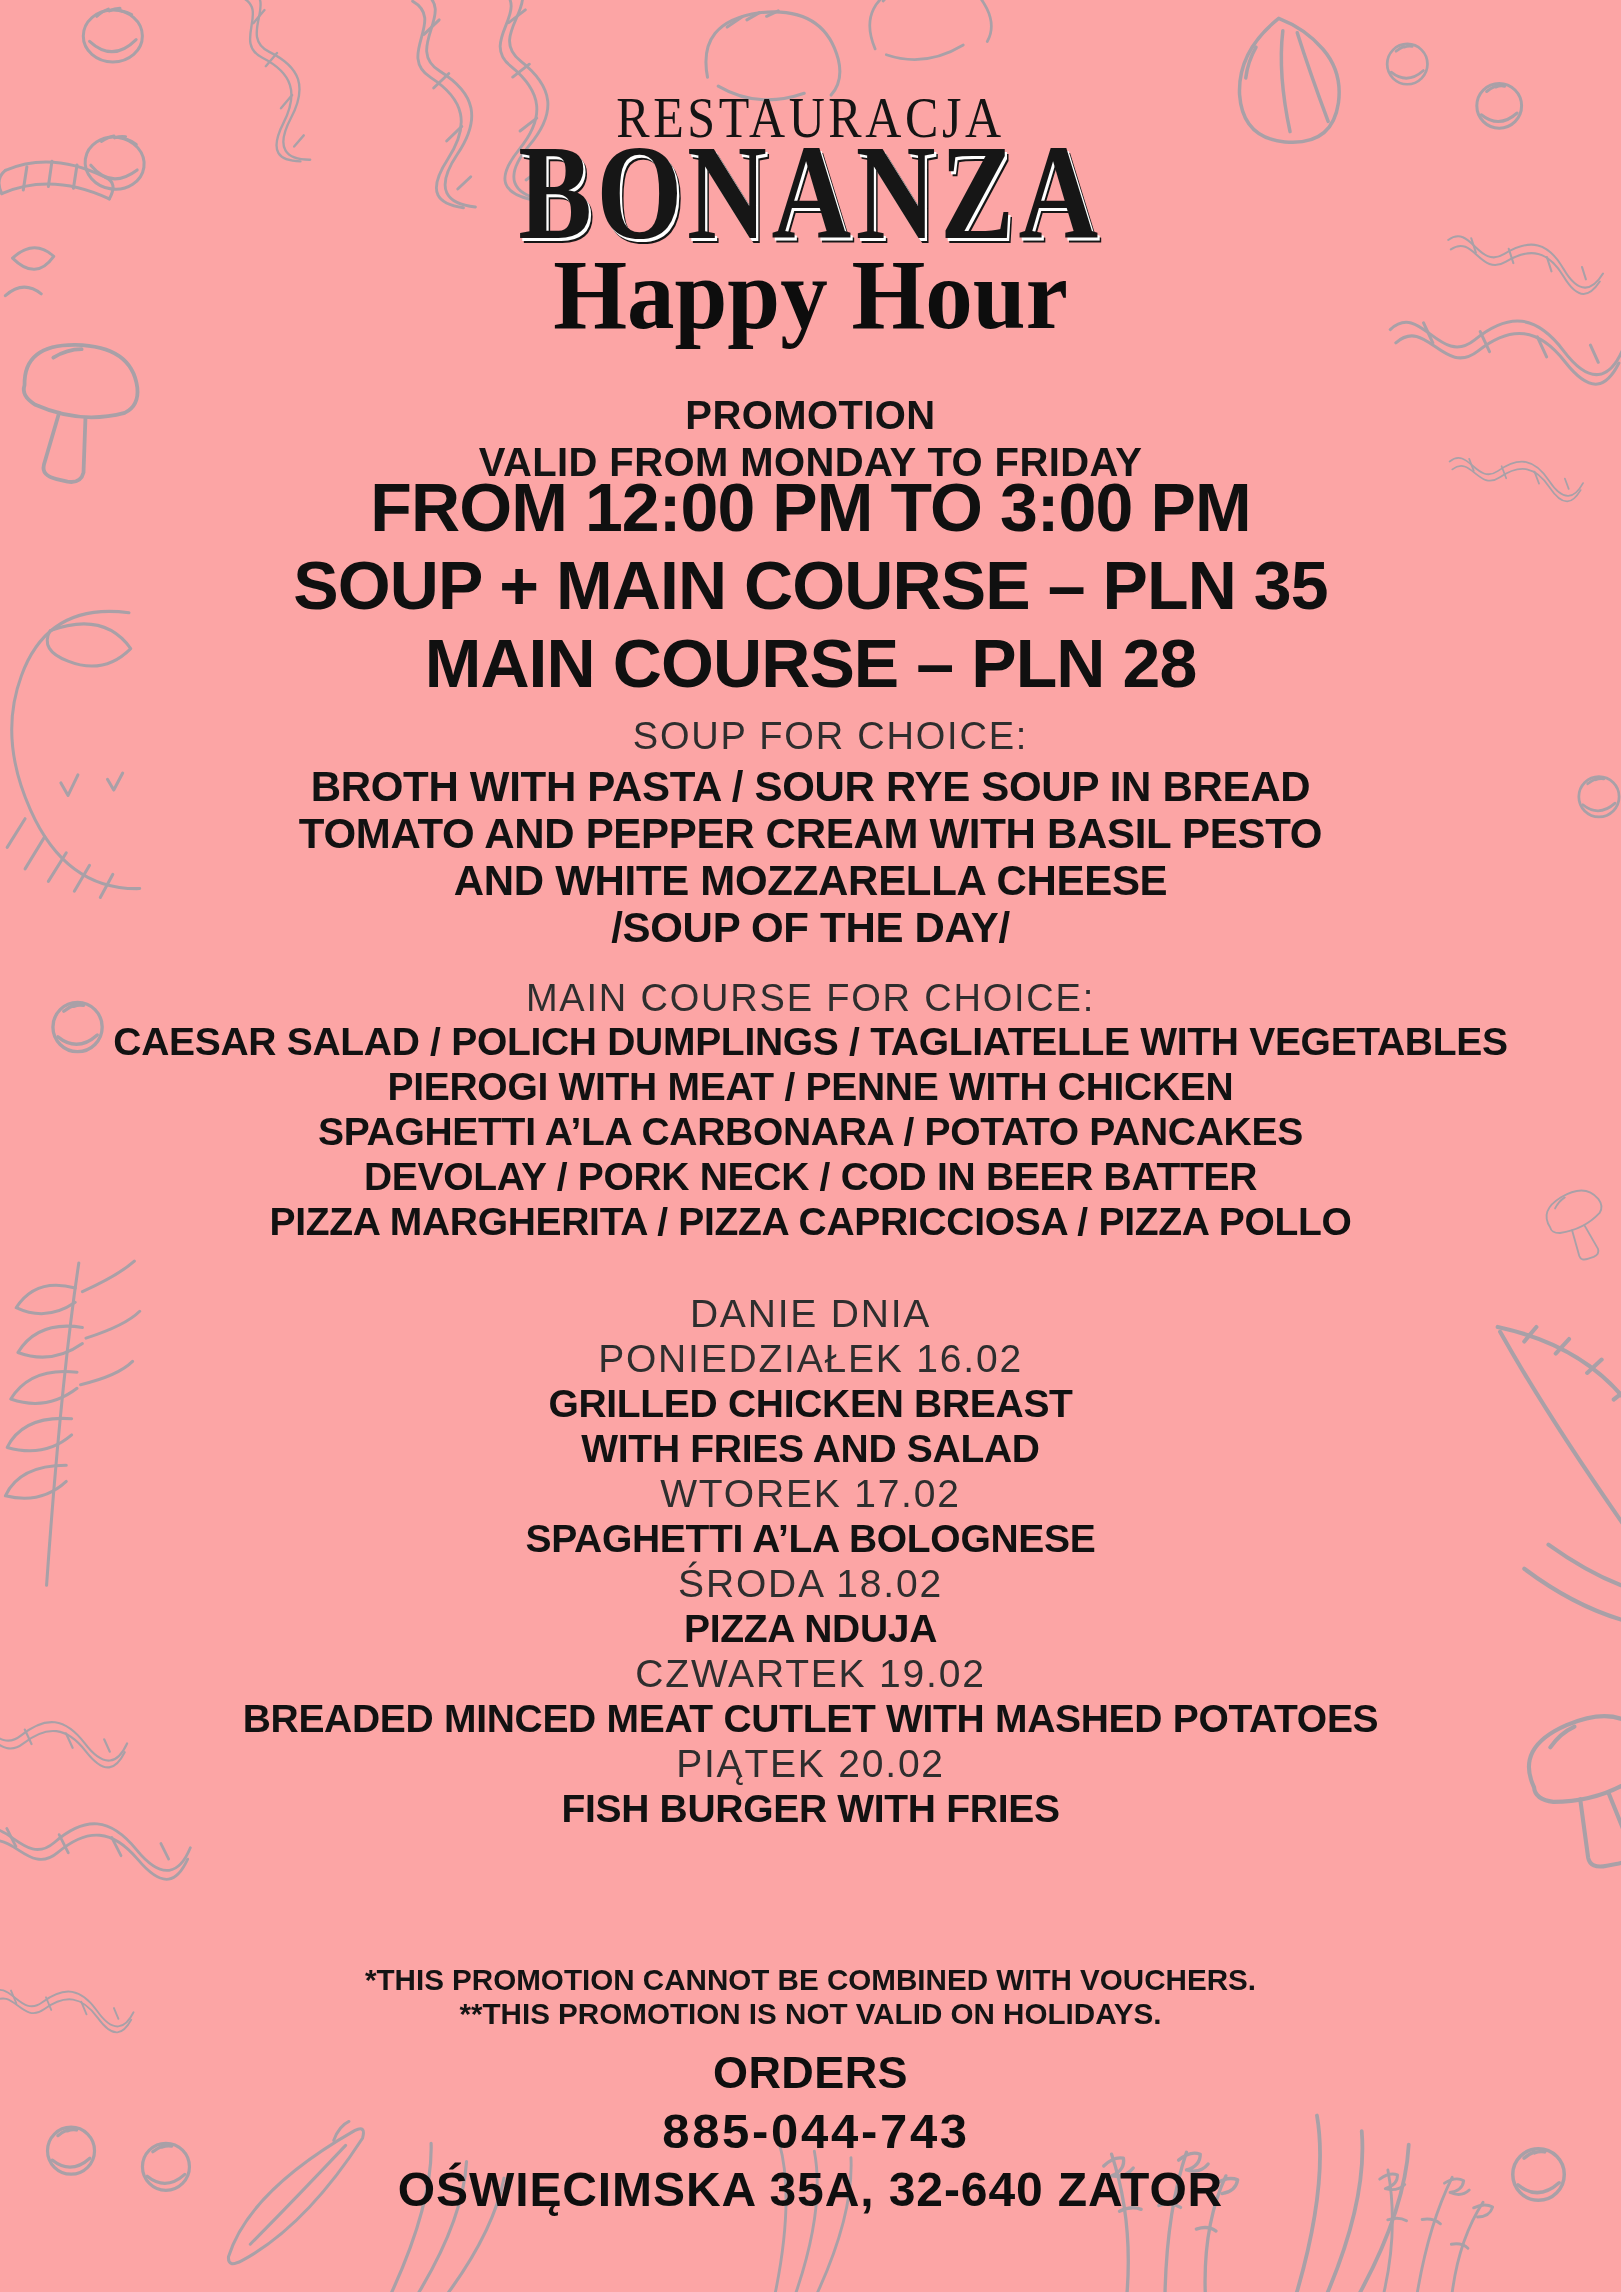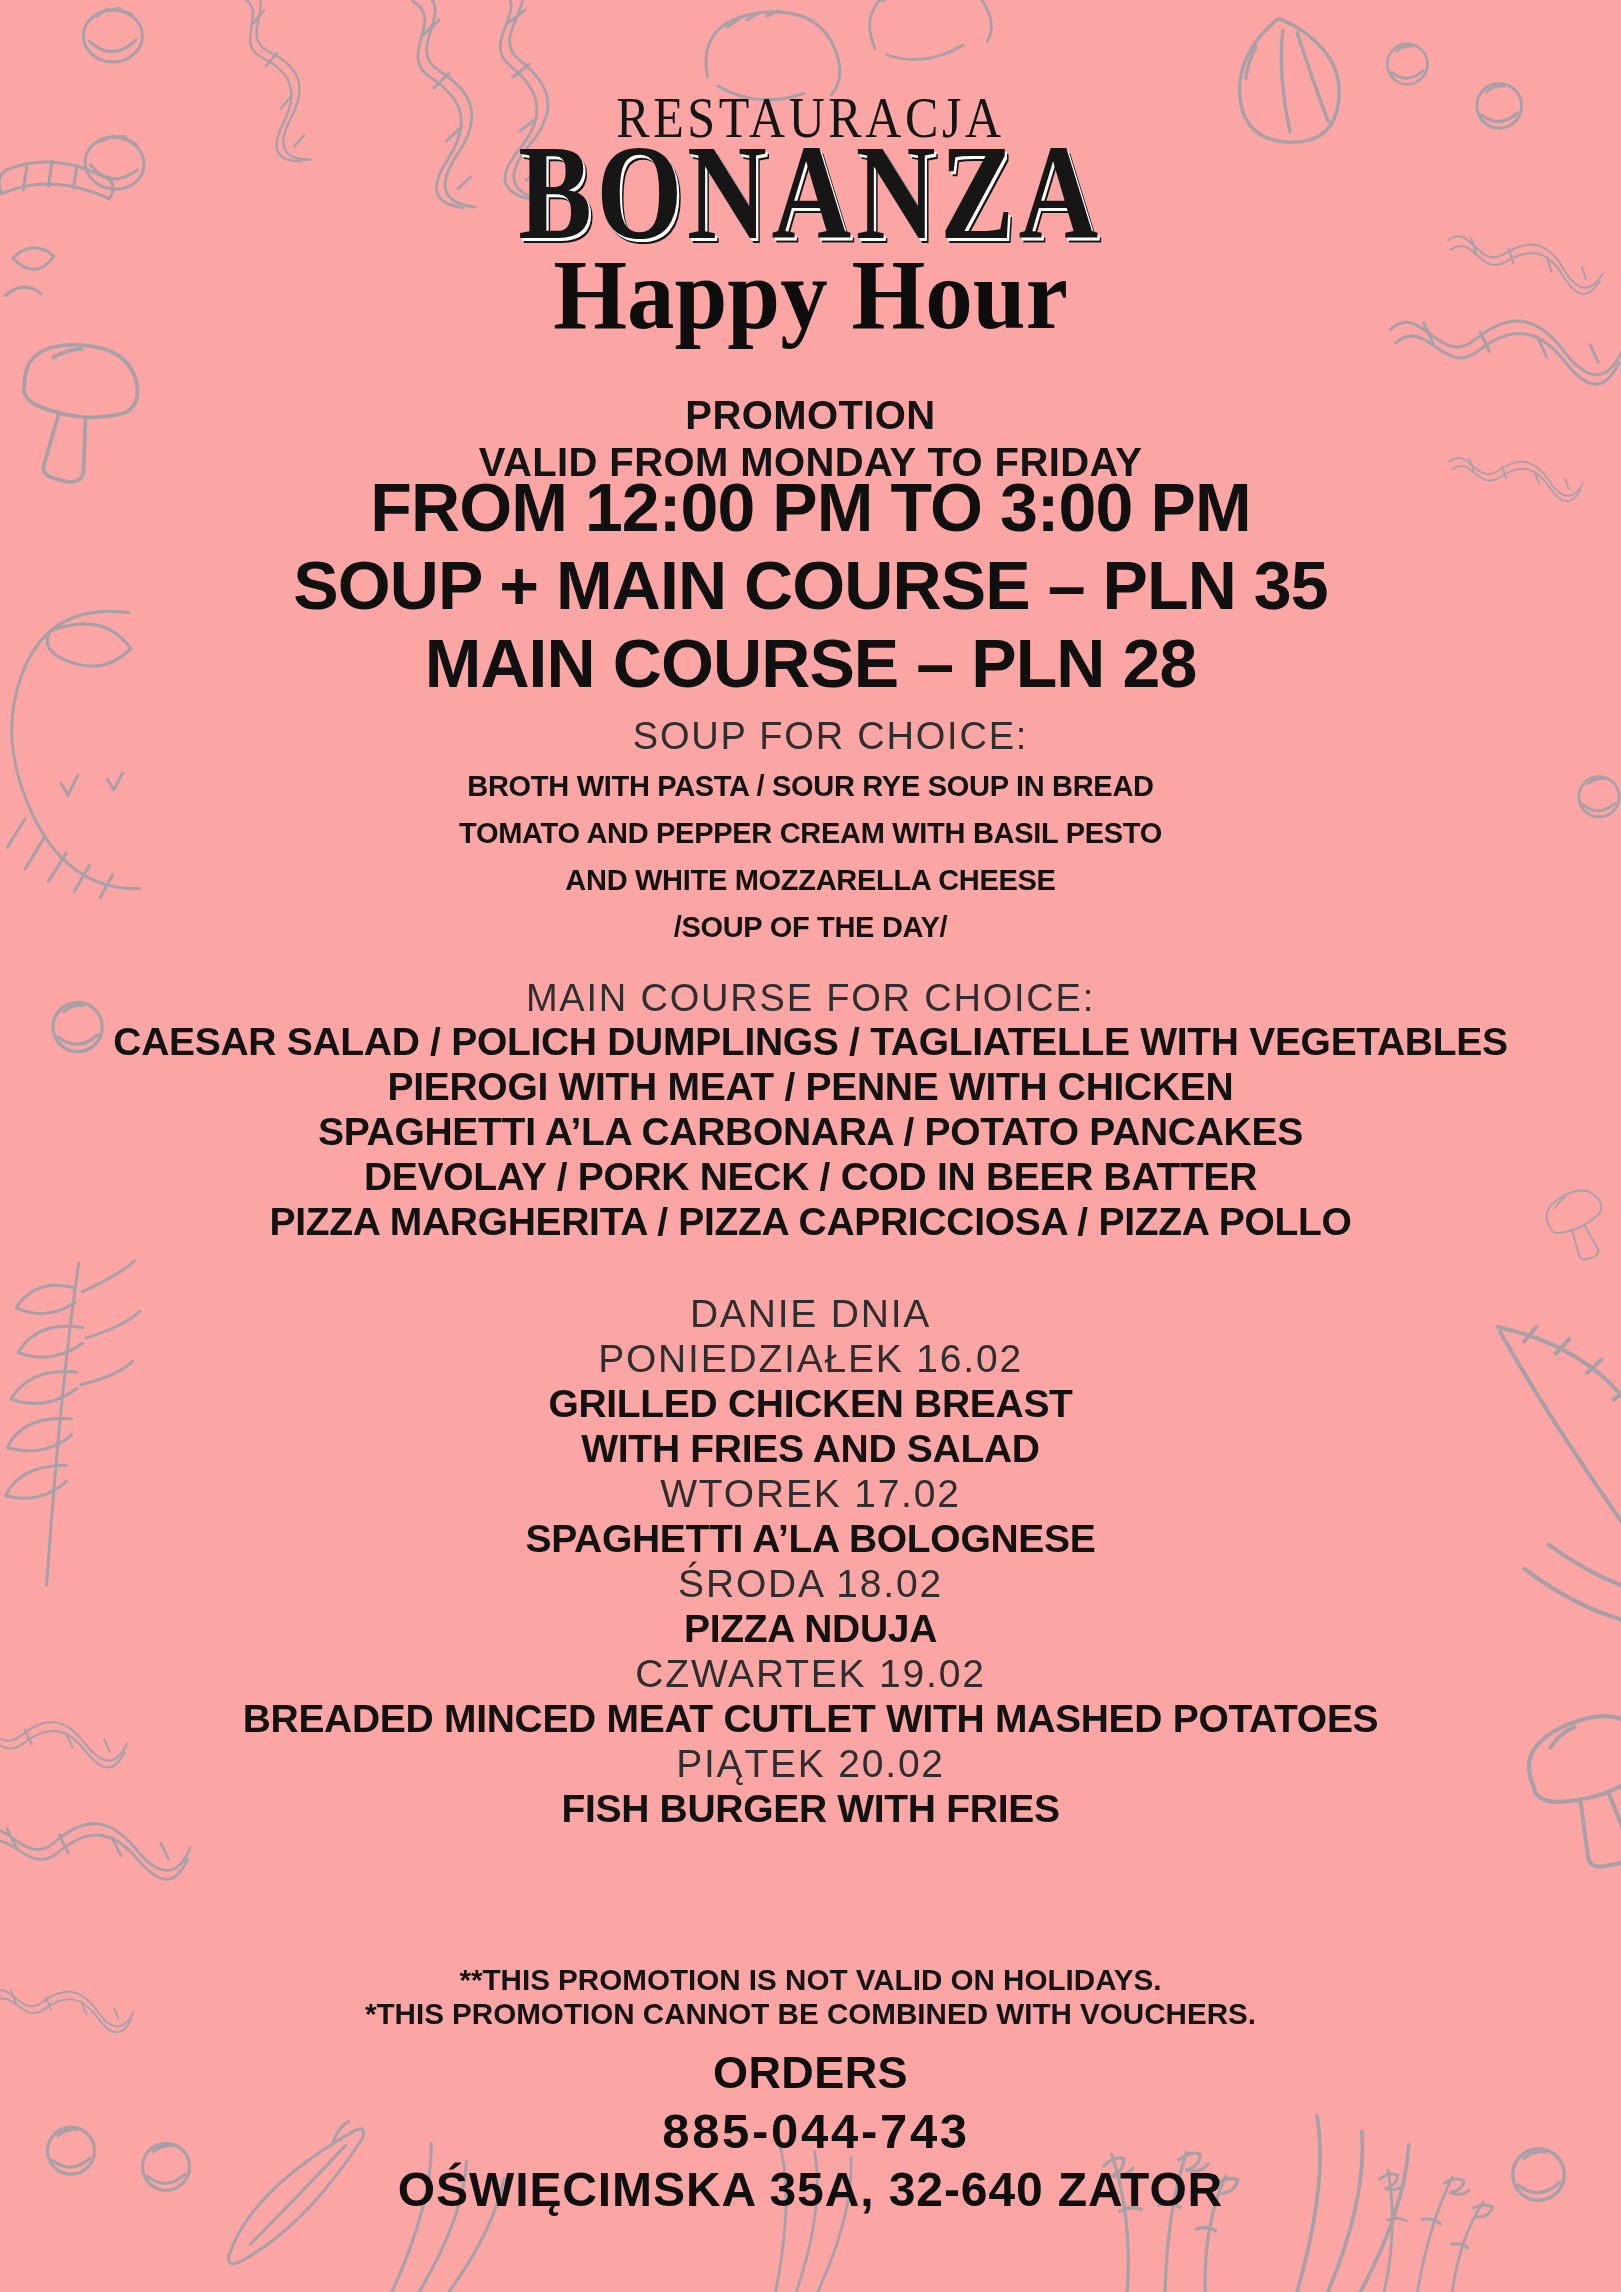--- a/index.html
+++ b/index.html
@@ -18,21 +18,21 @@
   }
   .headline{top:240px;font-size:95px;line-height:1.1;font-weight:700;color:#0d0d0d;transform:scaleY(1.05);transform-origin:center top;}
 
   .kicker-block{top:392px;font-size:40px;line-height:47px;font-weight:700;letter-spacing:0.4px;color:#141414;text-align:center;}
   .big-block{top:468px;font-size:68px;line-height:78px;font-weight:700;letter-spacing:-0.9px;color:#101010;}
 
   .light-heading{font-weight:400;letter-spacing:1.8px;color:#2e2e2e;}
   .menu-line{font-weight:700;letter-spacing:-0.3px;color:#121212;}
 
   .soup-heading{top:716px;font-size:38px;line-height:41px;margin-left:40px;}
-  .soup-lines{top:763px;font-size:29px;line-height:47px;}
+  .soup-lines{top:763px;font-size:42px;line-height:47px;}
   .mains-heading{top:978px;font-size:38px;line-height:41px;}
   .mains-lines{top:1019px;font-size:39px;line-height:45px;}
 
   .daily-block{top:1291px;font-size:39px;line-height:45px;}
   .daily-block .t-light{font-weight:400;letter-spacing:1.8px;color:#2e2e2e;}
   .daily-block .t-bold{font-weight:700;letter-spacing:-0.3px;color:#121212;}
 
   .notes-block{top:1963px;font-size:29.6px;line-height:34px;font-weight:700;color:#141414;}
   .orders-label{top:2049px;font-size:45px;line-height:48px;font-weight:700;letter-spacing:0.4px;color:#0f0f0f;}
   .phone{top:2105px;font-size:49px;line-height:52px;font-weight:700;letter-spacing:2.7px;color:#0f0f0f;padding-left:11px;}
@@ -194,22 +194,22 @@
     <div class="t-bold">SPAGHETTI A’LA BOLOGNESE</div>
     <div class="t-light">ŚRODA 18.02</div>
     <div class="t-bold">PIZZA NDUJA</div>
     <div class="t-light">CZWARTEK 19.02</div>
     <div class="t-bold">BREADED MINCED MEAT CUTLET WITH MASHED POTATOES</div>
     <div class="t-light">PIĄTEK 20.02</div>
     <div class="t-bold">FISH BURGER WITH FRIES</div>
   </div>
 
   <div class="center notes-block">
+    <div>*THIS PROMOTION CANNOT BE COMBINED WITH VOUCHERS.</div>
     <div>**THIS PROMOTION IS NOT VALID ON HOLIDAYS.</div>
-    <div>*THIS PROMOTION CANNOT BE COMBINED WITH VOUCHERS.</div>
   </div>
 
   <div class="center orders-label">ORDERS</div>
   <div class="center phone">885-044-743</div>
   <div class="center address">OŚWIĘCIMSKA 35A, 32-640 ZATOR</div>
 
 </div>
 
 
 </body></html>

